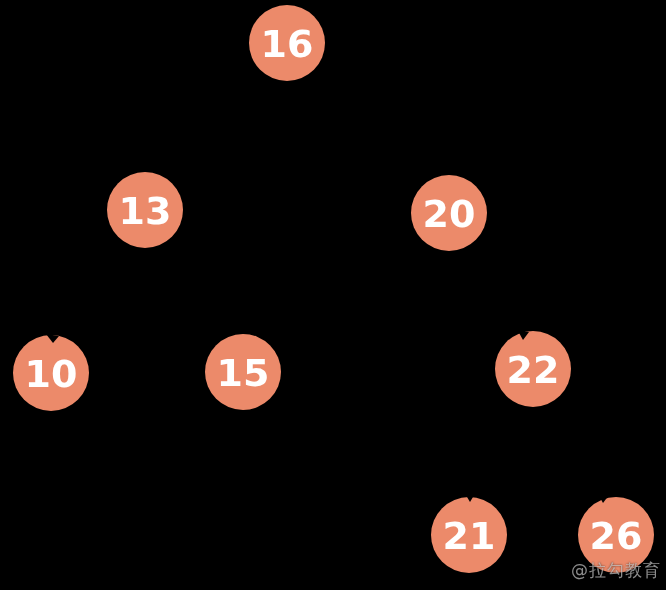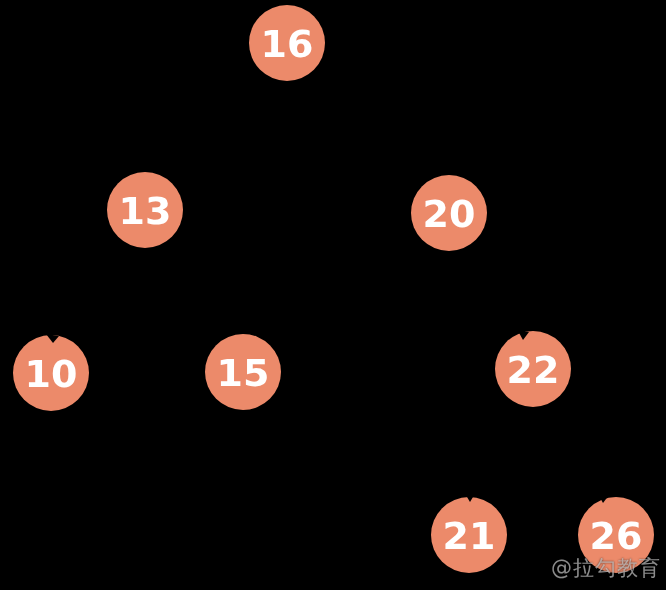--- a/index.html
+++ b/index.html
@@ -13,21 +13,21 @@
   }
   .stage svg { display: block; }
   .node-label-text {
     font-family: "DejaVu Sans", "Liberation Sans", sans-serif;
     font-weight: 600;
   }
   .watermark {
     position: absolute;
     right: 5px;
     bottom: 8px;
-    font-size: 21px;
+    font-size: 17px;
     letter-spacing: 1px;
     color: rgba(225, 225, 225, 0.62);
     text-shadow: 0 0 2px rgba(0,0,0,0.7);
     font-family: "DejaVu Sans", "Liberation Sans", sans-serif;
     pointer-events: none;
   }
 </style>
 </head>
 <body>
 

